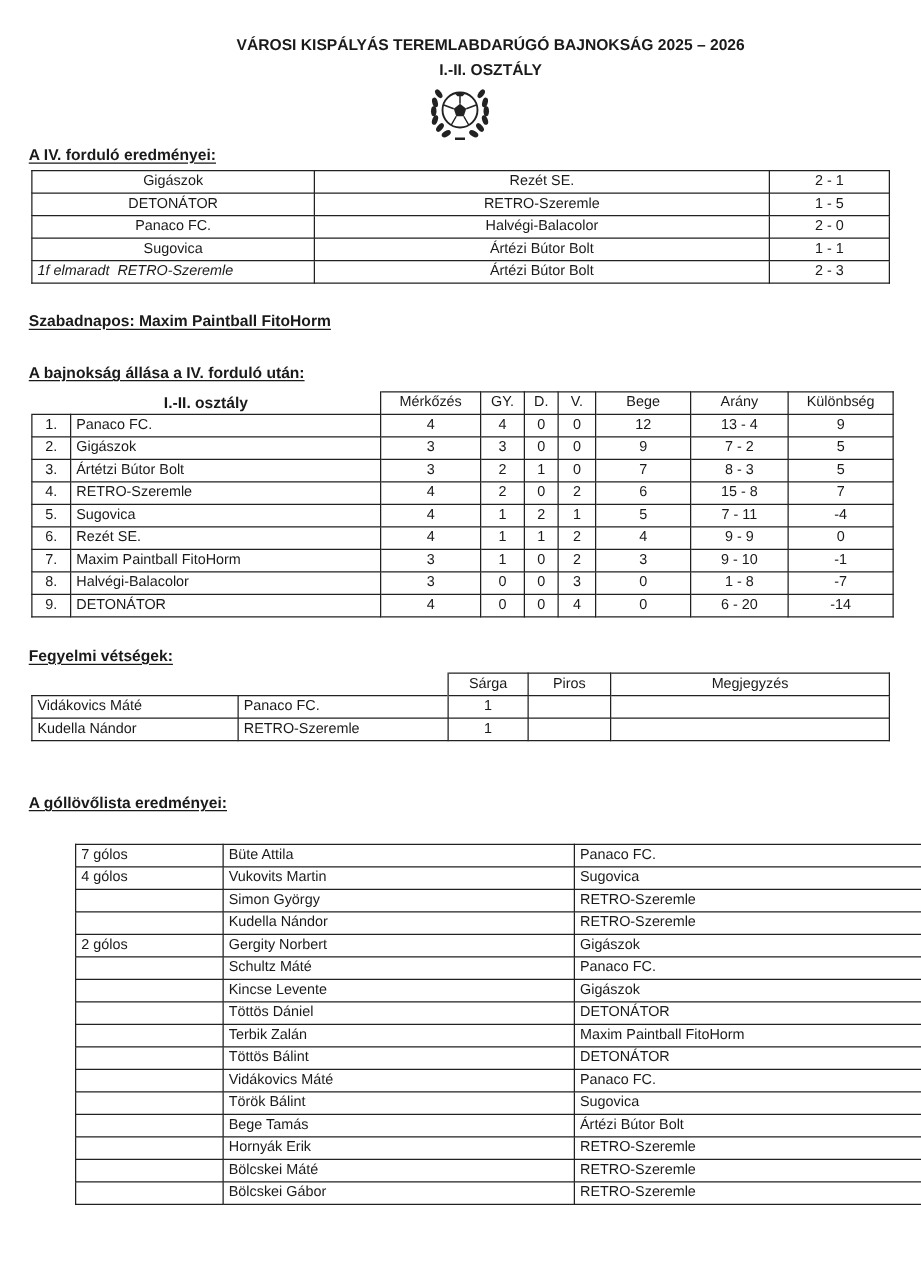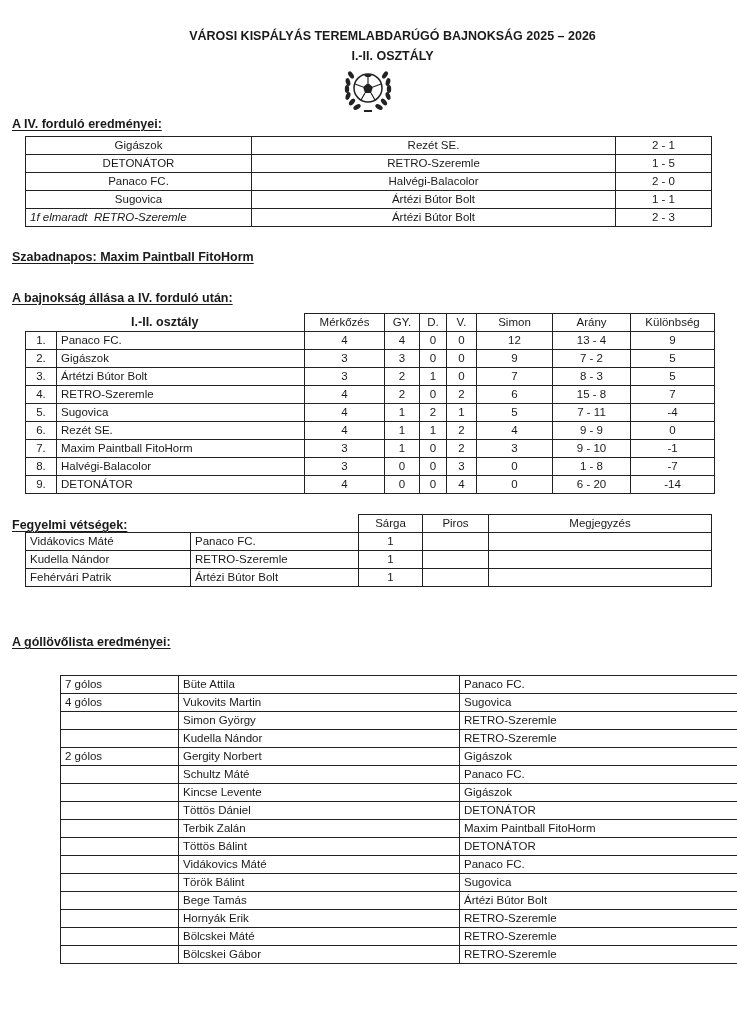--- a/index.html
+++ b/index.html
@@ -9,39 +9,39 @@
       color: #1a1a1a; font-size: 11.5px;
     }
     .title {
       position: absolute; left: 0; width: 737px; text-align: center;
       font-weight: bold; font-size: 12.5px; letter-spacing: 0; margin-left: 24px;
     }
     #t1 { top: 29px; }
     #t2 { top: 49px; }
     #logo { position: absolute; left: 342px; top: 66px; width: 52px; height: 48px; }
     .heading {
-      position: absolute; left: 12px; font-weight: bold; font-size: 12.5px;
+      position: absolute; left: 23px; font-weight: bold; font-size: 12.5px;
       text-decoration: underline; text-underline-offset: 2px;
     }
     table { position: absolute; border-collapse: collapse; table-layout: fixed; }
     td, th {
       border: 1px solid #222; padding: 0 4px; height: 17px; line-height: 17px;
       white-space: nowrap; overflow: hidden; font-weight: normal; font-size: 11.5px;
     }
     .c { text-align: center; }
     .l { text-align: left; }
     .noborder { border: none; }
 
     
     #results { left: 25px; top: 136px; width: 686px; }
     
     #standings { left: 25px; top: 313px; width: 689px; }
     #standings th.title-cell { font-weight: bold; font-size: 12.5px; }
     
-    #discipline { left: 25px; top: 514px; width: 686px; }
+    #discipline { left: 25px; top: 538px; width: 686px; }
     
     #scorers { left: 12px; top: 675px; width: 686px; margin-left: 48px; }
   </style>
 </head>
 <body>
 
 <div class="title" id="t1">VÁROSI KISPÁLYÁS TEREMLABDARÚGÓ BAJNOKSÁG 2025 – 2026</div>
 <div class="title" id="t2">I.-II. OSZTÁLY</div>
 
 <svg id="logo" viewBox="0 0 52 48">
@@ -119,21 +119,21 @@
       <col style="width:78px">
       <col style="width:84px">
   </colgroup>
   <thead>
     <tr>
       <th colspan="2" class="c title-cell" style="border-top:none;border-left:none;">I.-II. osztály</th>
       <th class="c">Mérkőzés</th>
       <th class="c">GY.</th>
       <th class="c">D.</th>
       <th class="c">V.</th>
-      <th class="c">Simon</th>
+      <th class="c">Bege</th>
       <th class="c">Arány</th>
       <th class="c">Különbség</th>
     </tr>
   </thead>
   <tbody id="standings-body">
       <tr>
         <td class="c">1.</td>
         <td class="l">Panaco FC.</td>
         <td class="c">4</td>
         <td class="c">4</td>
@@ -260,27 +260,20 @@
       <td class="c"></td>
       <td class="l"></td>
     </tr>
     <tr>
       <td class="l">Kudella Nándor</td>
       <td class="l">RETRO-Szeremle</td>
       <td class="c">1</td>
       <td class="c"></td>
       <td class="l"></td>
     </tr>
-    <tr>
-      <td class="l">Fehérvári Patrik</td>
-      <td class="l">Ártézi Bútor Bolt</td>
-      <td class="c">1</td>
-      <td class="c"></td>
-      <td class="l"></td>
-    </tr>
   </tbody>
 </table>
 
 <div class="heading" style="top:635px;">A góllövőlista eredményei:</div>
 <table id="scorers">
   <colgroup>
       <col style="width:118px">
       <col style="width:281px">
       <col style="width:287px">
     </colgroup>

